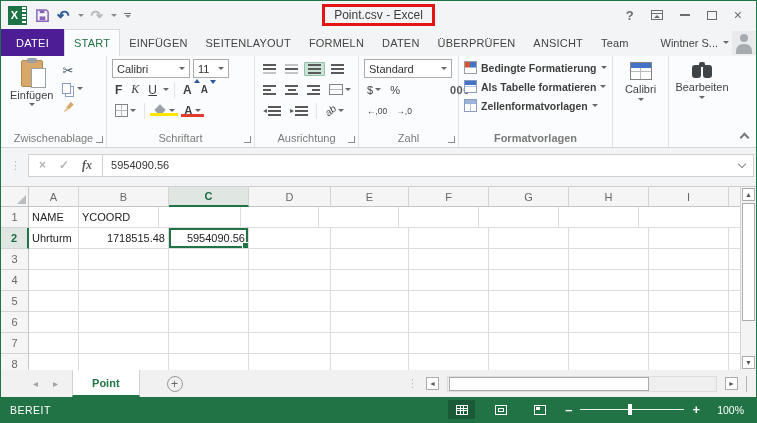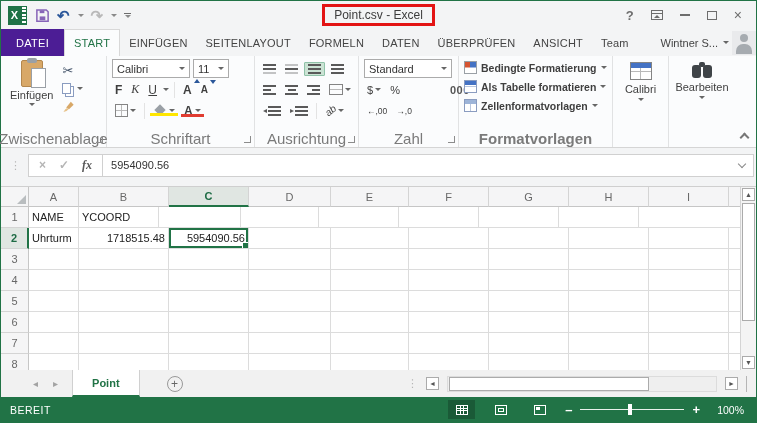--- a/index.html
+++ b/index.html
@@ -45,21 +45,21 @@
   .account { margin-left: auto; display: flex; align-items: center; gap: 5px; color: #444; padding-right: 3px; }
   .avatar { width: 24px; height: 24px; background: #e9eaec; position: relative; overflow: hidden; align-self: center; }
   .avatar::before { content: ""; position: absolute; top: 3px; left: 8px; width: 8px; height: 8px; border-radius: 50%; background: #a6abb0; }
   .avatar::after { content: ""; position: absolute; top: 13px; left: 4px; width: 16px; height: 10px;
                    border-radius: 7px 7px 0 0; background: #a6abb0; }
 
   
   .ribbon { height: 92px; flex: 0 0 92px; background: #fbfcfd; border-bottom: 1px solid #d5d5d5;
             display: flex; position: relative; }
   .group { border-right: 1px solid #e1e2e3; display: flex; flex-direction: column; position: relative; padding: 2px 3px 0 3px; }
-  .group-label { margin-top: auto; height: 16px; font-size: 15px; color: #7a7a7a; 
+  .group-label { margin-top: auto; height: 16px; font-size: 11px; color: #7a7a7a; 
                  display: flex; align-items: center; justify-content: center; padding-bottom: 2px; }
   .launcher { position: absolute; right: 3px; bottom: 4px; width: 7px; height: 7px;
               border-right: 1px solid #8c8c8c; border-bottom: 1px solid #8c8c8c; }
   .arr-d { display: inline-block; width: 0; height: 0; border-left: 3px solid transparent;
            border-right: 3px solid transparent; border-top: 3px solid #666; }
   .rrow { display: flex; align-items: center; height: 21px; gap: 3px; padding: 0 2px; }
   .ribtn { display: flex; align-items: center; gap: 2px; padding: 1px 3px; color: #555; }
 
   
   .g-clip { width: 106px; }

